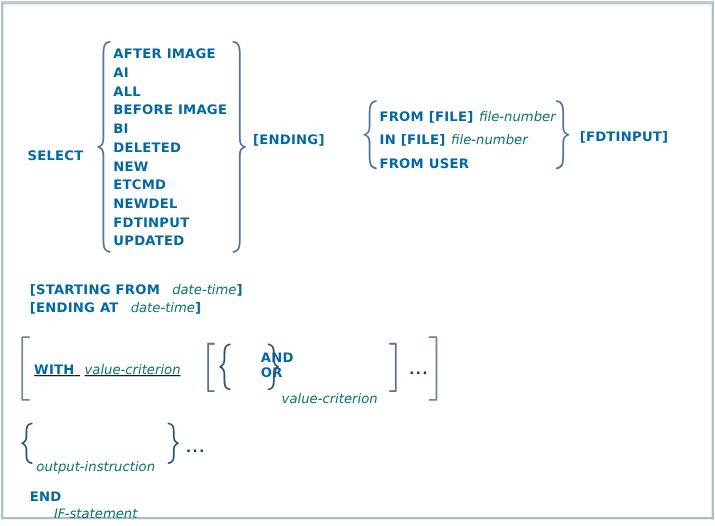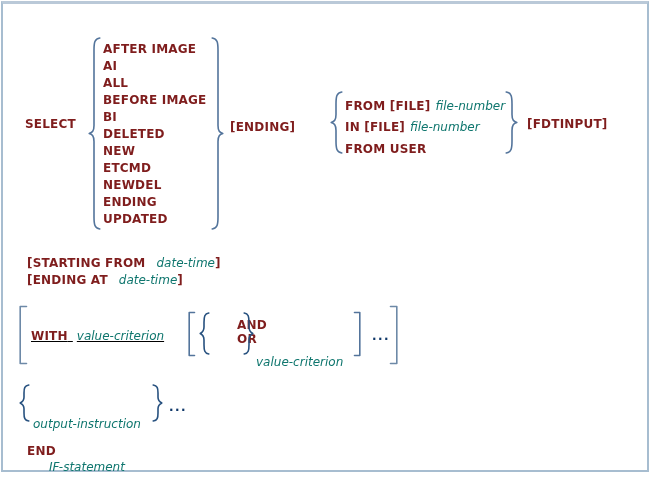--- a/index.html
+++ b/index.html
@@ -1,21 +1,21 @@
 <!DOCTYPE html>
 <html><head>
 <meta charset="utf-8">
 <style>
   html,body{margin:0;padding:0;background:#ffffff;}
   body{width:650px;height:478px;position:relative;overflow:hidden;
        font-family:"DejaVu Sans","Liberation Sans",sans-serif;}
   .frame{position:absolute;left:1px;top:1px;width:644px;height:466px;
          background:#ffffff;border:2px solid #a7bdd0;border-top:3px solid #bac9d8;}
   .abs{position:absolute;white-space:nowrap;}
-  .kw{font-weight:bold;font-size:12px;color:#7f1d1d;letter-spacing:.2px;}
+  .kw{font-weight:bold;font-size:12px;color:#0369a1;letter-spacing:.2px;}
   .var{font-style:italic;font-size:12px;color:#0f766e;margin-top:28px;}
   .line16{line-height:16px;height:16px;}
   .optlist{line-height:17px;}
   .optlist span{display:block;}
   .srclist{line-height:19.3px;}
   .srclist .row{display:block;}
   .srclist .var{margin-left:5px;}
   .gap{margin-left:11px;}
   .andor{line-height:13.5px;text-align:left;margin-left:25px;}
   .andor span{display:block;}
@@ -25,38 +25,38 @@
   svg.brace{position:absolute;overflow:visible;}
   .c-steel{color:#53749b;}
   .c-light{color:#6d89a7;}
   .c-dark{color:#27517f;}
 </style>
 </head>
 <body>
 
 <div class="frame">
 
-  <span class="abs kw line16" style="left:22px;top:112px;">SELECT</span>
+  <span class="abs kw line16" style="left:22px;top:129px;">SELECT</span>
 
   <svg class="brace c-steel" width="13" height="193" style="left:85px;top:33px;" viewBox="0 0 13 193">
       <g>
         <path d="M11.8,1 C6.6,1.6 6,5.8500000000000005 6,13 L6,88.5 C6,94.3 4.2,95.5 1.2,96.5 C4.2,97.5 6,98.7 6,104.5 L6,180 C6,187.15 6.6,191.4 11.8,192" fill="none" stroke="currentColor" stroke-width="1.6" stroke-linecap="round" stroke-linejoin="round"></path>
       </g>
     </svg>
   <div class="abs optlist" style="left:100px;top:36.5px;">
     <span class="kw">AFTER IMAGE</span>
     <span class="kw">AI</span>
     <span class="kw">ALL</span>
     <span class="kw">BEFORE IMAGE</span>
     <span class="kw">BI</span>
     <span class="kw">DELETED</span>
     <span class="kw">NEW</span>
     <span class="kw">ETCMD</span>
     <span class="kw">NEWDEL</span>
-    <span class="kw">ENDING</span>
+    <span class="kw">FDTINPUT</span>
     <span class="kw">UPDATED</span>
   </div>
   <svg class="brace c-steel" width="13" height="193" style="left:208px;top:33px;" viewBox="0 0 13 193">
       <g transform="translate(13,0) scale(-1,1)">
         <path d="M11.8,1 C6.6,1.6 6,5.8500000000000005 6,13 L6,88.5 C6,94.3 4.2,95.5 1.2,96.5 C4.2,97.5 6,98.7 6,104.5 L6,180 C6,187.15 6.6,191.4 11.8,192" fill="none" stroke="currentColor" stroke-width="1.6" stroke-linecap="round" stroke-linejoin="round"></path>
       </g>
     </svg>
 
   <span class="abs kw line16" style="left:227px;top:115px;">[ENDING]</span>
 

